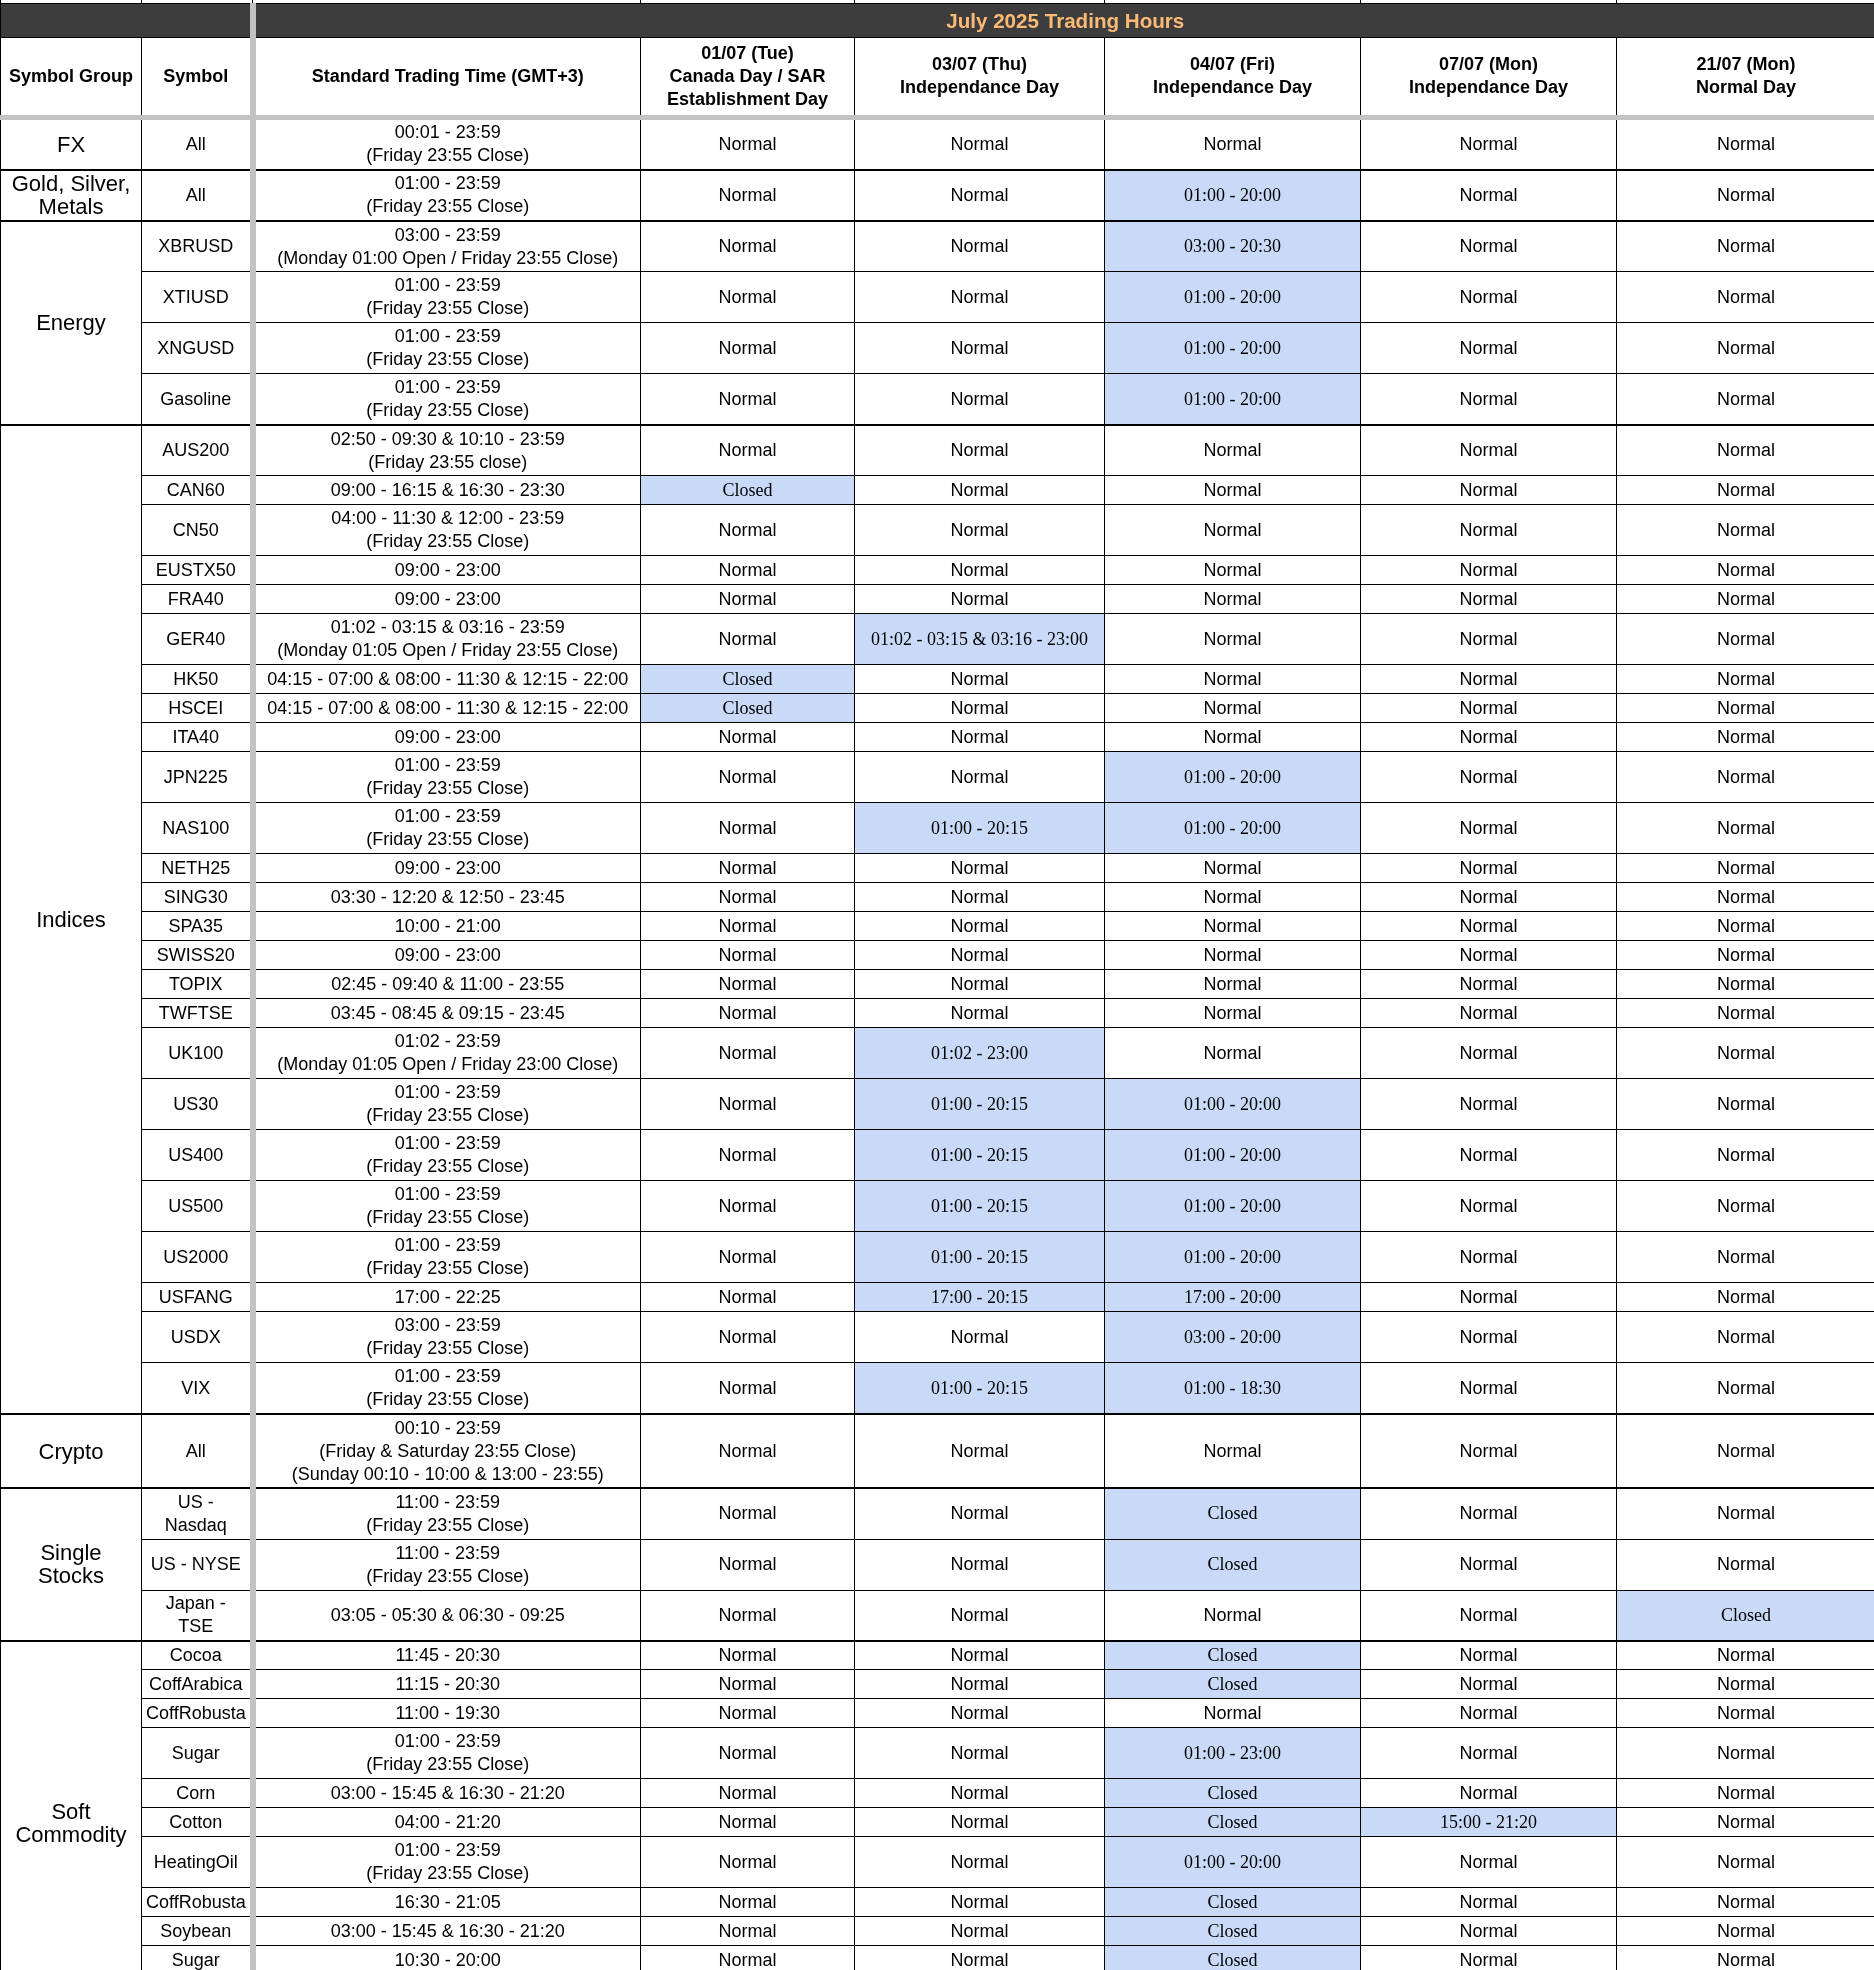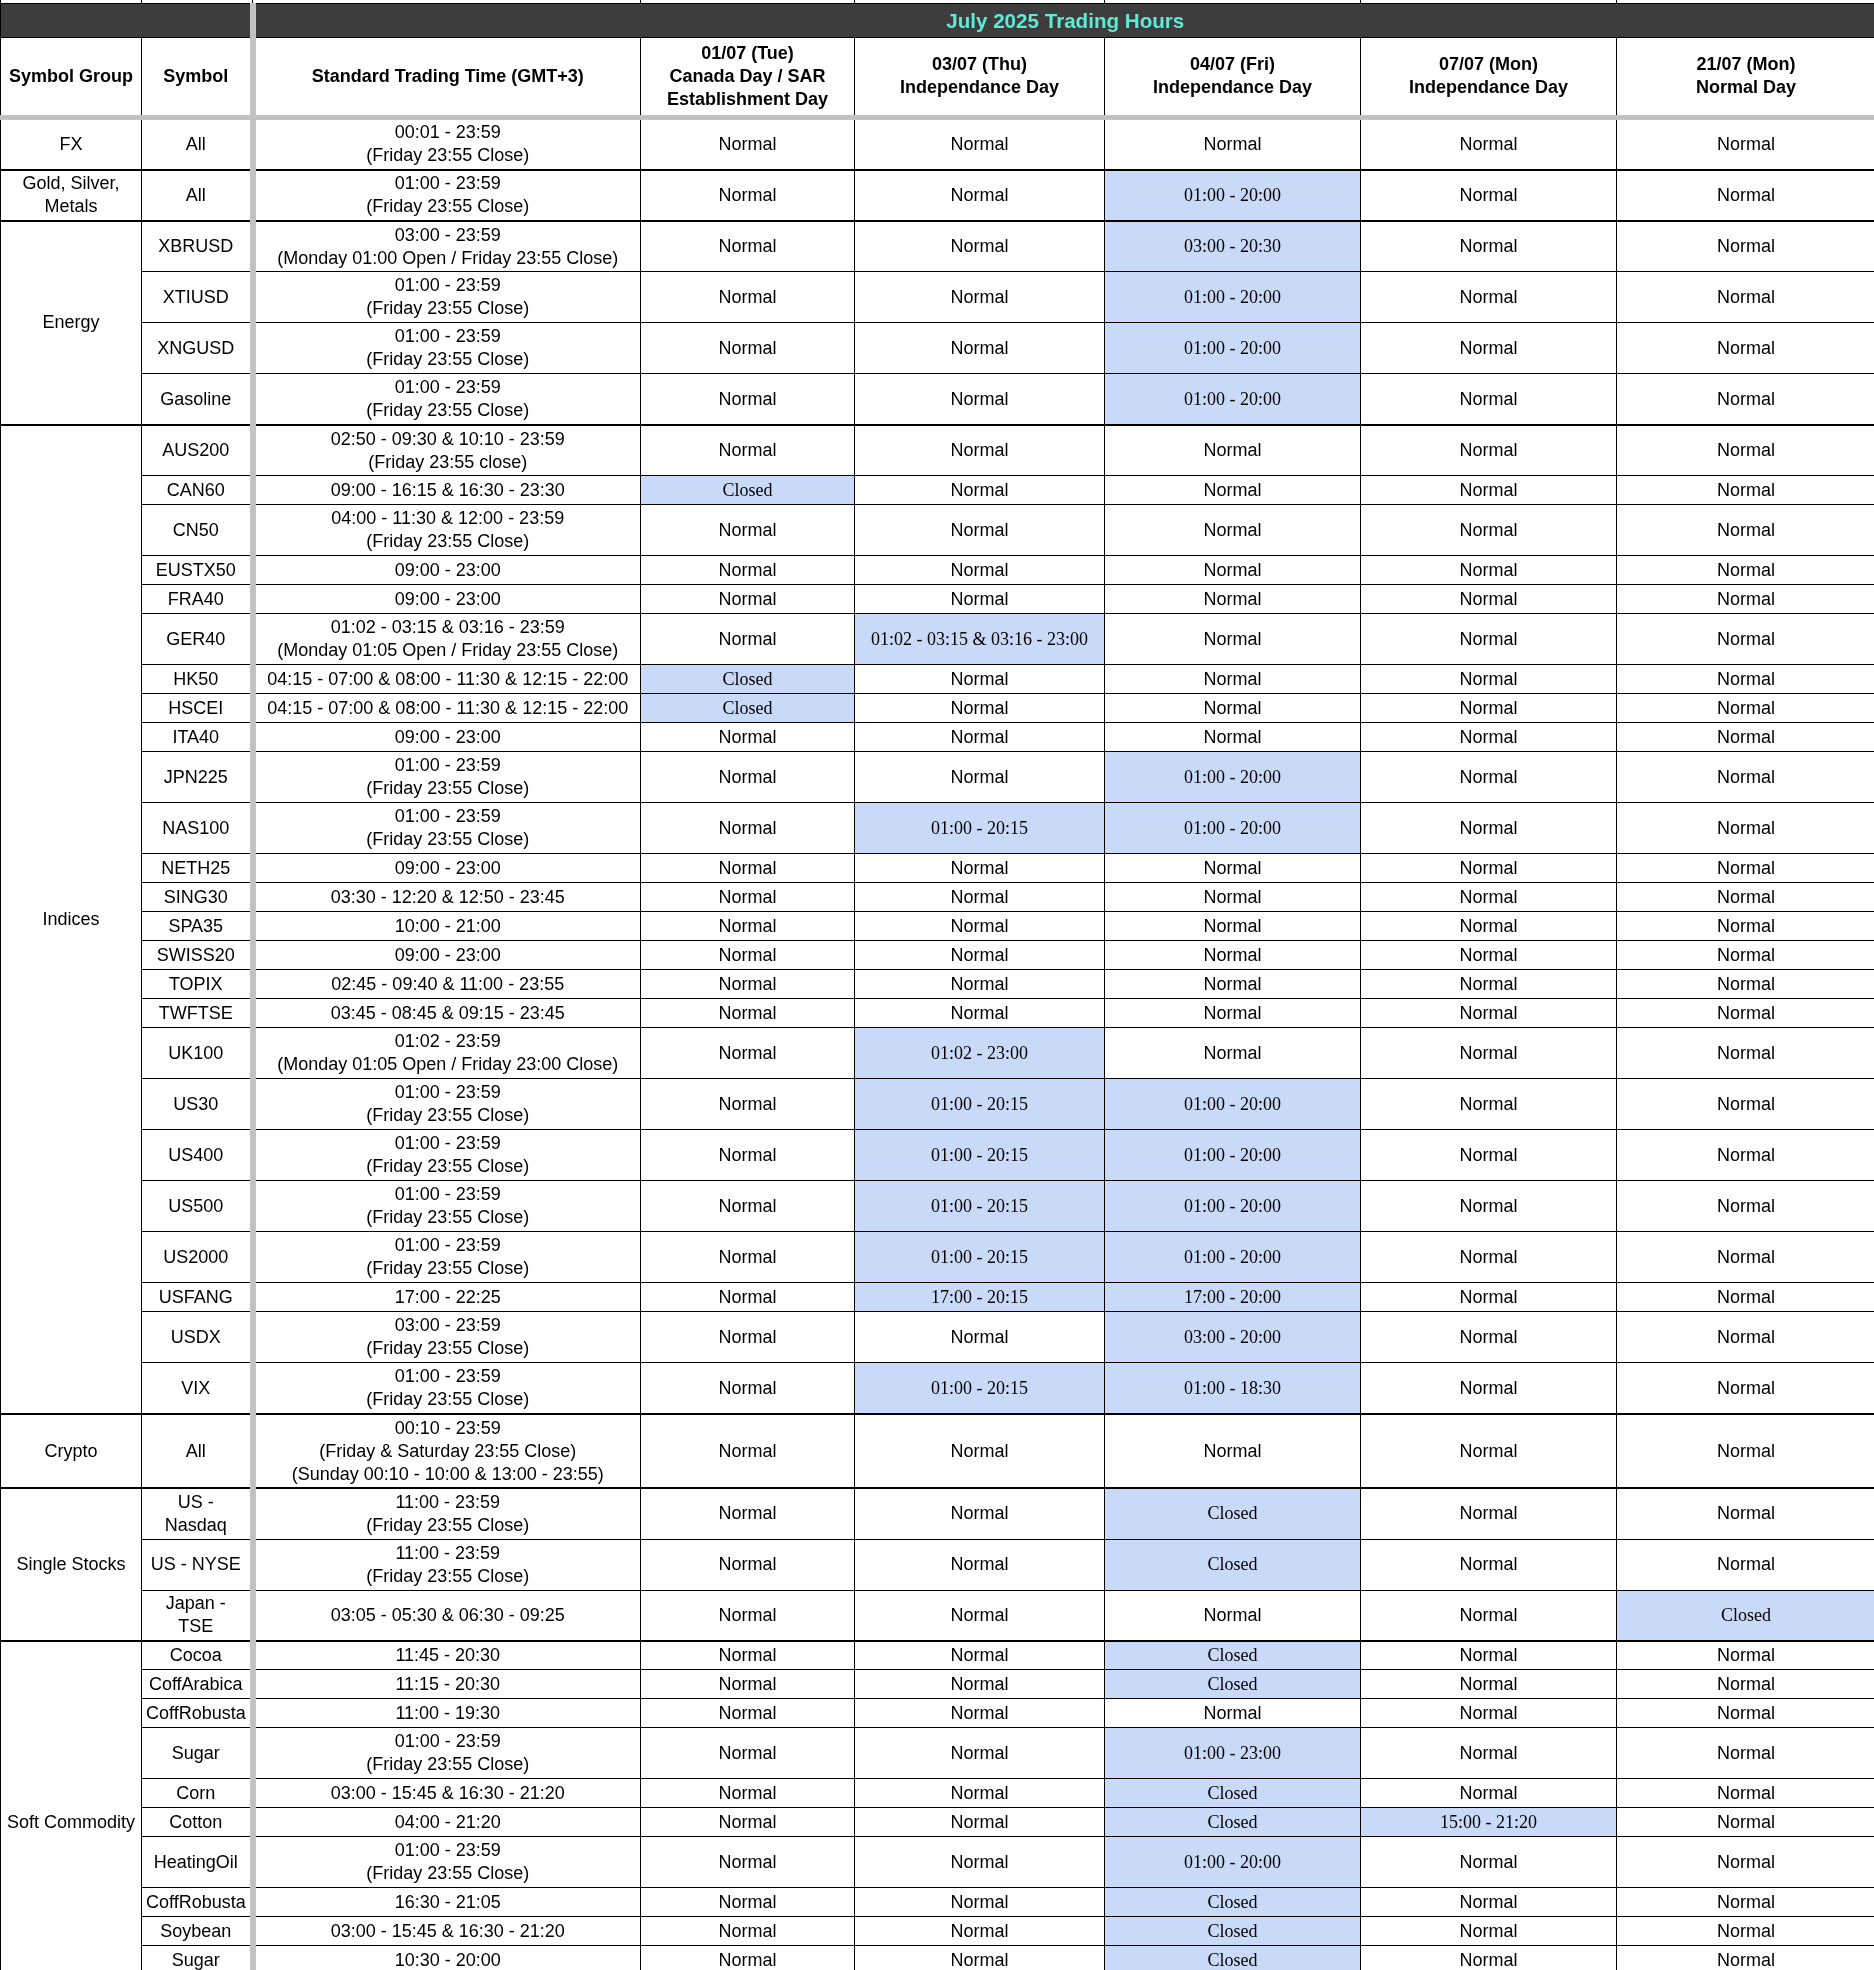--- a/index.html
+++ b/index.html
@@ -5,27 +5,27 @@
   :root{ --hl:#c9daf8; --bar:#3d3d3d; --gray:#c2c2c2; }
   html,body{margin:0;padding:0;background:#fff;}
   body{width:1874px;font-family:"Liberation Sans",sans-serif;color:#000;}
   table{border-collapse:collapse;table-layout:fixed;width:1874px;}
   td{border:1.6px solid #000;text-align:center;vertical-align:middle;
      font-size:18px;line-height:23px;padding:1.6px 4px;overflow:hidden;}
   td span{display:block;}
   tr.sliver td{border:0;border-left:1.6px solid #000;border-right:1.6px solid #000;height:3.2px;padding:0;}
   tr.titlebar td{background:var(--bar);height:30px;border:1.6px solid #000;border-bottom:1.6px solid #000;}
   tr.titlebar td.tleft{border-right:6.4px solid var(--gray);}
-  .title-text{color:#5eead4;font-weight:bold;font-size:20.6px;line-height:30px;}
+  .title-text{color:#fdba74;font-weight:bold;font-size:20.6px;line-height:30px;}
   tr.header td{font-weight:bold;height:73px;border-bottom:5.6px solid var(--gray);}
   td.std{border-left:6.4px solid var(--gray);text-align:center;}
   tr.gtop td{border-top:2.4px solid #000;}
   td.hl{background:var(--hl);font-family:Liberation Serif, serif;}
   tr.h1{height:29px;} tr.h2{height:51px;} tr.h3{height:71px;}
-  td.groupcell{font-size:18px;}
+  td.groupcell{font-size:22px;}
 </style>
 </head>
 <body>
 
 <table>
   <colgroup>
     <col style="width:141px">
       <col style="width:111px">
       <col style="width:388px">
     <col style="width:214px">

